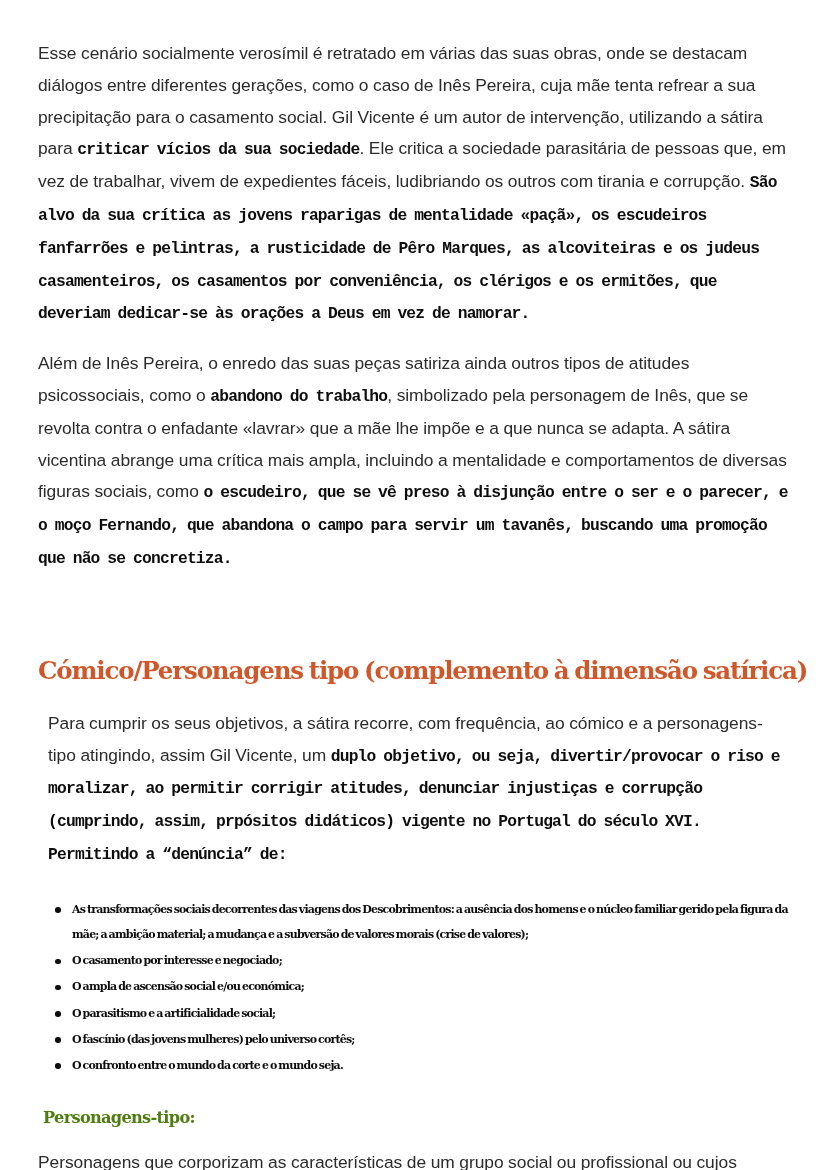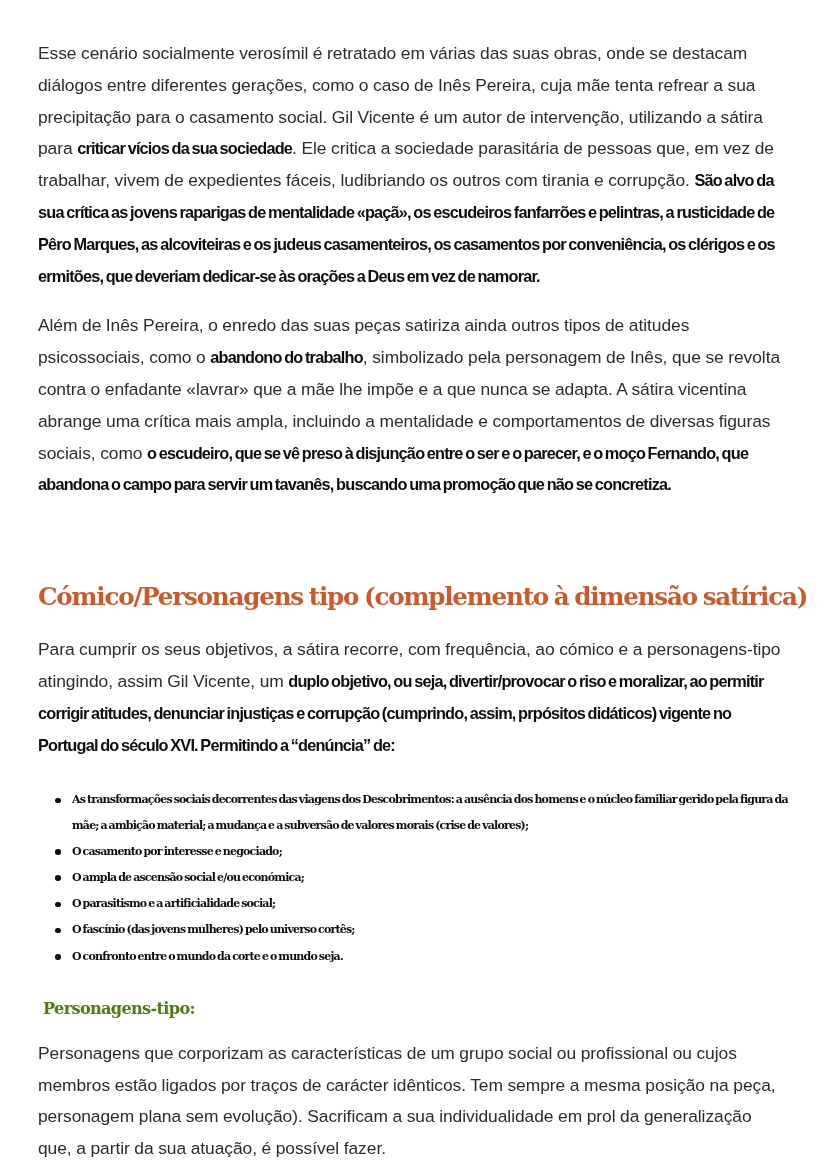--- a/index.html
+++ b/index.html
@@ -30,24 +30,24 @@
   .para {
     font-family: "Liberation Sans", sans-serif;
     font-size: 17.4px;
     line-height: 31.8px;
     color: #2b2b2b;
     margin: 0 0 18px 0;
     letter-spacing: -0.05px;
     text-align: left;
     word-spacing: -0.2px;
   }
-  .para.tight { margin-bottom: 0; }
+  .para.tight { margin-bottom: 0; margin-left: 10px; }
   
   .bi {
-    font-family: Liberation Sans, sans-serif;
+    font-family: Liberation Mono, monospace;
     font-weight: bold;
     color: #0d0d0d;
     font-size: 16.3px;
     letter-spacing: -0.8px;
     word-spacing: -1.2px;
   }
 
   
   .heading-main {
     font-family: "DejaVu Serif", "Liberation Serif", serif;

